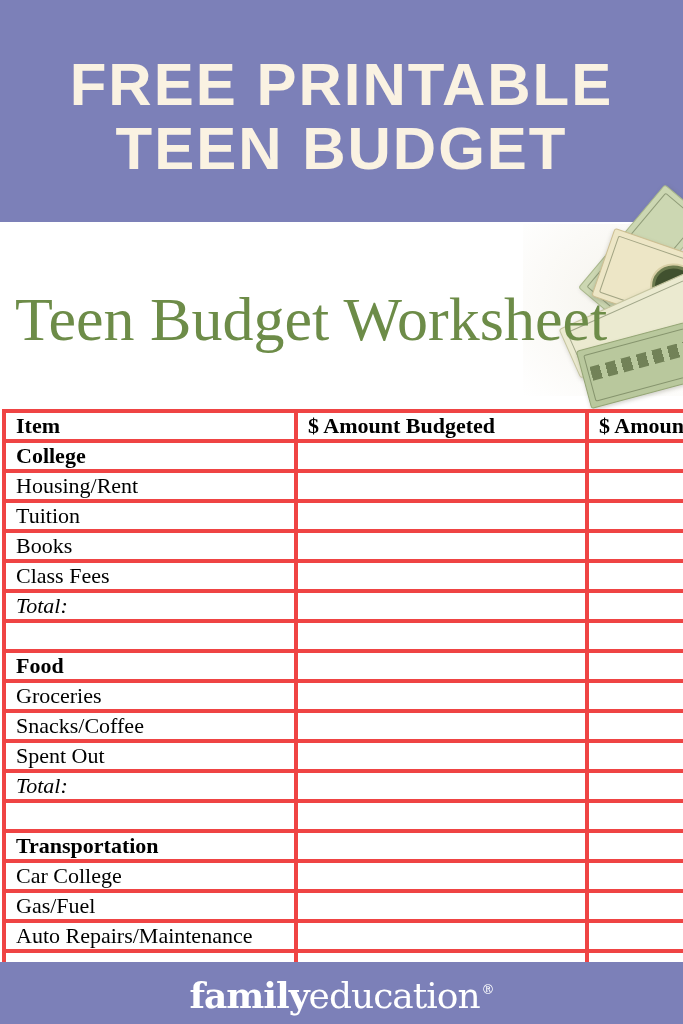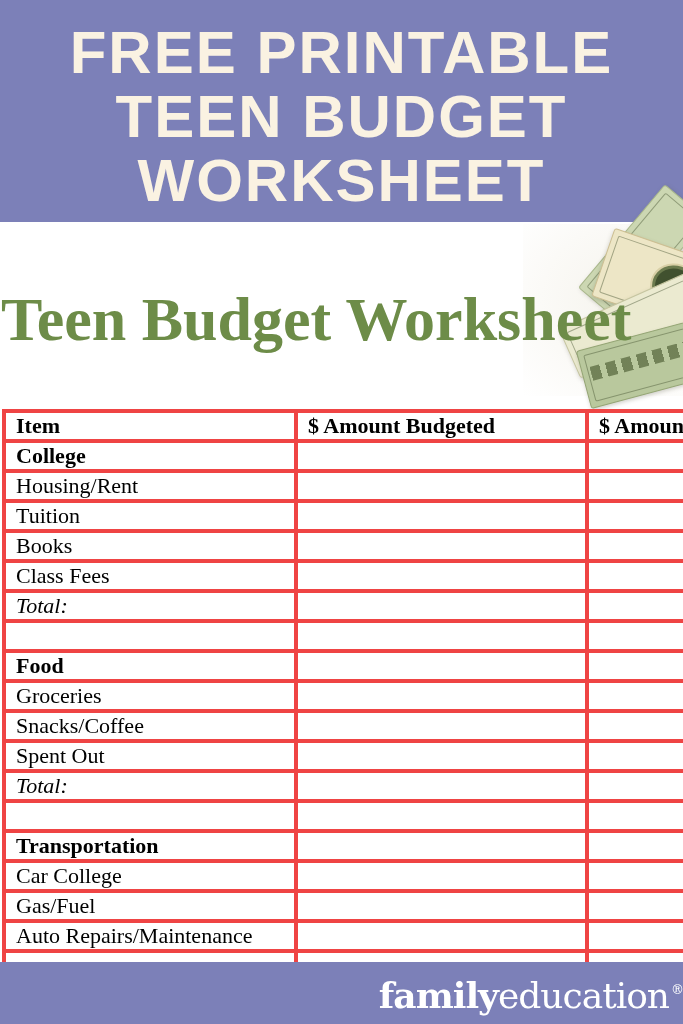--- a/index.html
+++ b/index.html
@@ -46,22 +46,22 @@
     border:3px solid #6c7b4e; box-shadow:0 0 0 2px #d8cfa6;
   }
   .bill-band {
     position:absolute; left:8px; top:18px; right:8px; height:14px;
     background:repeating-linear-gradient(90deg,#5a6a40 0 10px,transparent 10px 16px);
     opacity:.75;
   }
 
   
   #ws-title {
-    position:absolute; left:1px; top:288px;
-    font-weight:bold; font-size:62px; line-height:62px;
+    position:absolute; left:15px; top:288px;
+    font-weight:normal; font-size:62px; line-height:62px;
     color:#6d8c48; white-space:nowrap;
   }
   #ws-section {
     position:absolute; left:10px; top:374px;
     font-weight:bold; font-size:24px; color:#67863e; white-space:nowrap;
   }
 
   
   #budget-table {
     position:absolute; left:2px; top:409px; width:874px;
@@ -80,38 +80,37 @@
   }
   #budget-table th { height:27px; font-weight:bold; }
   tr.row-category td:first-child { font-weight:bold; }
   tr.row-total td { background:#d7ddbb; }
   tr.row-total td:first-child { font-style:italic; }
 
   
   #footer {
     position:absolute; left:0; top:962px; width:683px; height:62px;
     background:#7c80b8; z-index:5;
-    display:flex; justify-content:flex-end; align-items:center;
+    display:flex; justify-content:center; align-items:center;
   }
   #brand {
     font-family:"DejaVu Serif", serif; color:#ffffff;
     font-size:36px; line-height:36px; letter-spacing:-1px; white-space:nowrap;
   }
   #brand .bold { font-weight:bold; }
   #brand .reg-mark { font-size:13px; vertical-align:14px; margin-left:2px; }
 </style>
 </head>
 <body>
 
 <div id="pin">
 
   <div id="banner">
     <div class="banner-line">FREE PRINTABLE</div>
     <div class="banner-line">TEEN BUDGET</div>
-    <div class="banner-line">WORKSHEET</div>
   </div>
 
   <div id="money-photo">
     <div class="bill bill-a">
         <div class="bill-inner"></div>
       </div>
     <div class="bill bill-b">
         <div class="bill-inner"></div>
         <div class="portrait"></div>
       </div>

